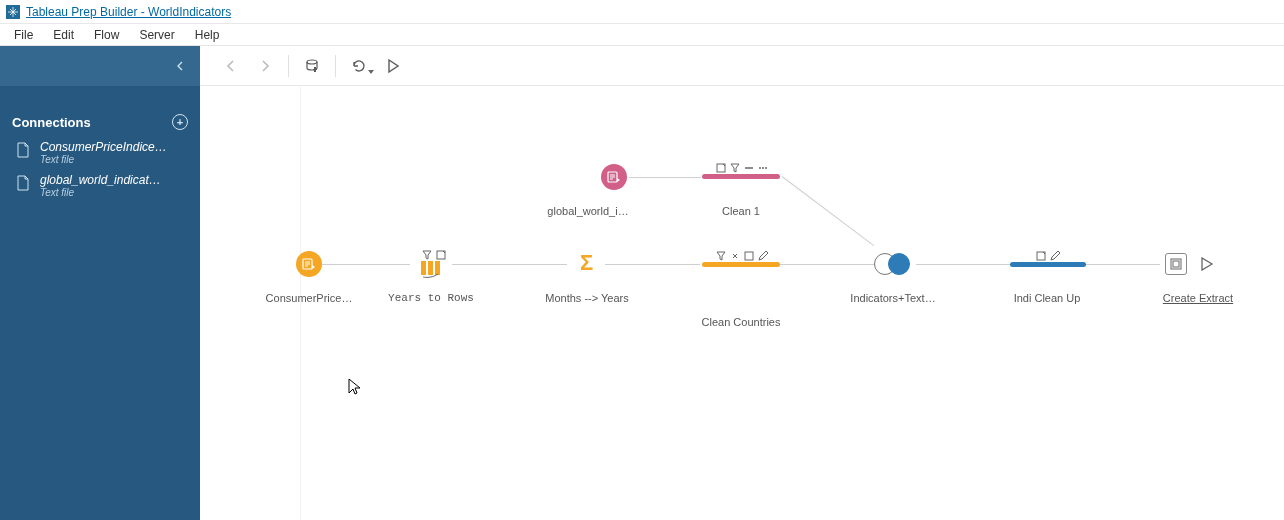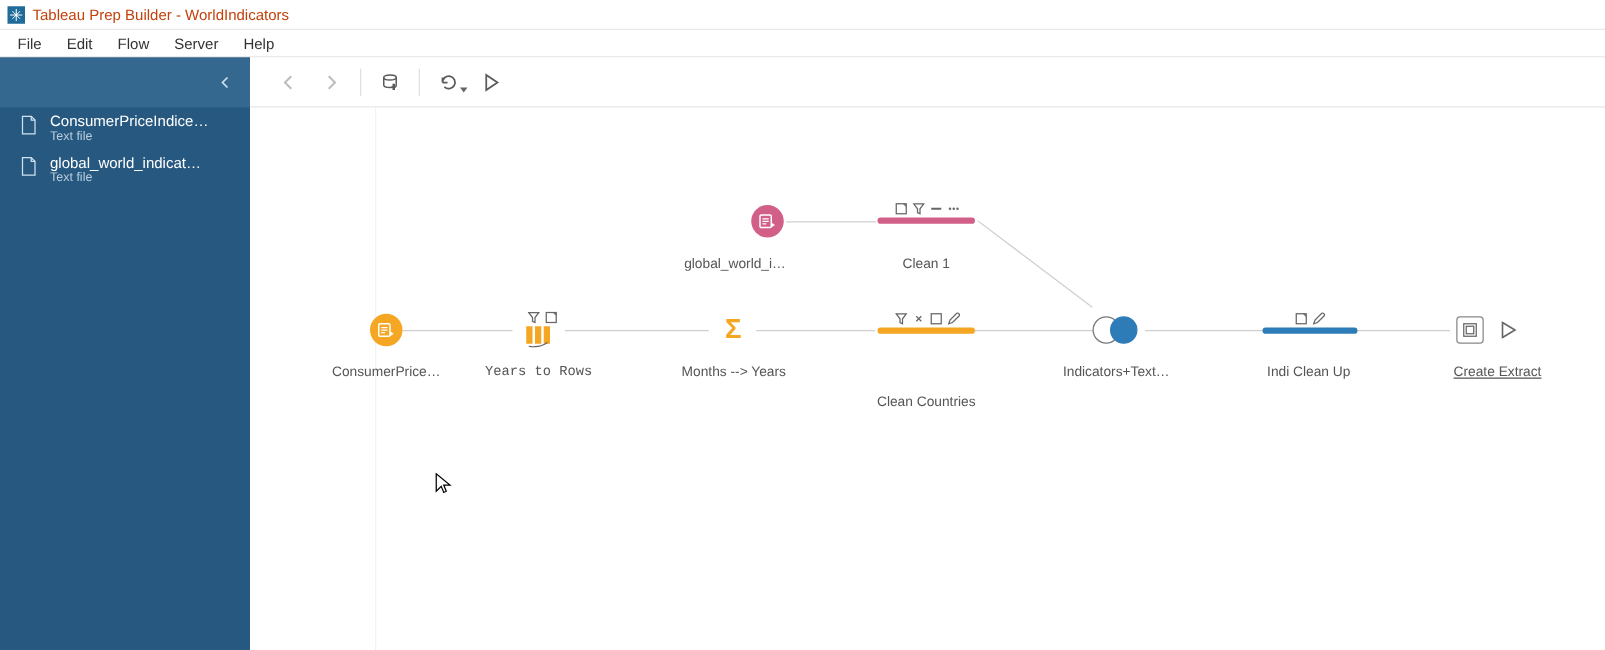--- a/index.html
+++ b/index.html
@@ -1,35 +1,35 @@
 <!DOCTYPE html>
 <html><head>
 <meta charset="utf-8">
 <style>
 * { margin: 0; padding: 0; box-sizing: border-box; font-family: "Segoe UI", Tahoma, sans-serif; }
 body { width: 1284px; height: 520px; background: #fff; overflow: hidden; position: relative; }
 
-.titlebar { height: 24px; background: #fff; display: flex; align-items: center; padding-left: 6px; font-size: 12px; color: #c2410c; border-bottom: 1px solid #e8e8e8; }
+.titlebar { height: 24px; background: #fff; display: flex; align-items: center; padding-left: 6px; font-size: 12px; color: #0369a1; border-bottom: 1px solid #e8e8e8; text-decoration: underline; }
 .titlebar-icon { width: 14px; height: 14px; background: #1f6b99; margin-right: 6px; display: inline-flex; align-items: center; justify-content: center; }
 .titlebar-icon svg { width: 10px; height: 10px; }
 
 .menubar { height: 22px; background: #fff; display: flex; align-items: center; padding-left: 4px; font-size: 12px; border-bottom: 1px solid #e5e5e5; }
 .menubar span { padding: 2px 10px; cursor: default; color: #333; }
 
 .main { display: flex; height: calc(520px - 46px); }
 
 .sidebar { width: 200px; background: #27587f; color: #fff; display: flex; flex-direction: column; }
 .sidebar-top { height: 40px; background: #35688f; display: flex; align-items: center; justify-content: flex-end; padding-right: 16px; }
 .sidebar-top .chevron { color: #cbe0ef; font-size: 14px; }
 .sidebar-header { display: flex; align-items: center; justify-content: space-between; padding: 10px 12px 6px 12px; margin-top: 18px; }
 .sidebar-header span { font-size: 13px; font-weight: 600; }
 .sidebar-header .add { width: 16px; height: 16px; border: 1px solid #cfe3f1; border-radius: 50%; display: flex; align-items: center; justify-content: center; font-size: 11px; line-height: 1; color: #cfe3f1; }
 .conn-item { display: flex; align-items: flex-start; padding: 4px 10px 4px 16px; cursor: default; }
 .conn-icon { width: 14px; height: 16px; margin-right: 10px; margin-top: 2px; flex-shrink: 0; }
-.conn-text { overflow: hidden; }
+.conn-text { overflow: hidden; font-style: italic; }
 .conn-name { font-size: 12px; color: #fff; white-space: nowrap; overflow: hidden; text-overflow: ellipsis; max-width: 150px; }
 .conn-sub { font-size: 10px; color: #b9cede; }
 
 .canvas-area { flex: 1; position: relative; background: #fff; }
 .toolbar { height: 40px; border-bottom: 1px solid #e8e8e8; display: flex; align-items: center; padding-left: 14px; gap: 0; }
 .tool-btn { width: 34px; height: 34px; display: flex; align-items: center; justify-content: center; color: #5a5a5a; cursor: default; position: relative; }
 .tool-btn.disabled { color: #bbb; }
 .tool-sep { width: 1px; height: 22px; background: #e0e0e0; margin: 0 6px; }
 .tool-btn svg { width: 16px; height: 16px; }
 .tool-btn.with-caret::after { content:""; position:absolute; right:2px; bottom:9px; border-left:3px solid transparent; border-right:3px solid transparent; border-top:4px solid #666;}
@@ -89,20 +89,24 @@
 
 <div class="main">
   <div class="sidebar">
     <div class="sidebar-top">
       <span class="chevron">
         <svg width="8" height="10" viewBox="0 0 8 10">
             <path d="M6 1L2 5l4 4" stroke="#cbe0ef" stroke-width="1.4" fill="none"></path>
           </svg>
       </span>
     </div>
+    <div class="sidebar-header">
+      <span>Connections</span>
+      <span class="add">+</span>
+    </div>
     <div class="conn-item">
       <span class="conn-icon">
         <svg viewBox="0 0 14 16">
             <path d="M2 1h7l3 3v11H2z" fill="none" stroke="#cfe3f1" stroke-width="1"></path>
             <path d="M9 1v3h3" fill="none" stroke="#cfe3f1" stroke-width="1"></path>
           </svg>
       </span>
       <div class="conn-text">
         <div class="conn-name">ConsumerPriceIndice…</div>
         <div class="conn-sub">Text file</div>

